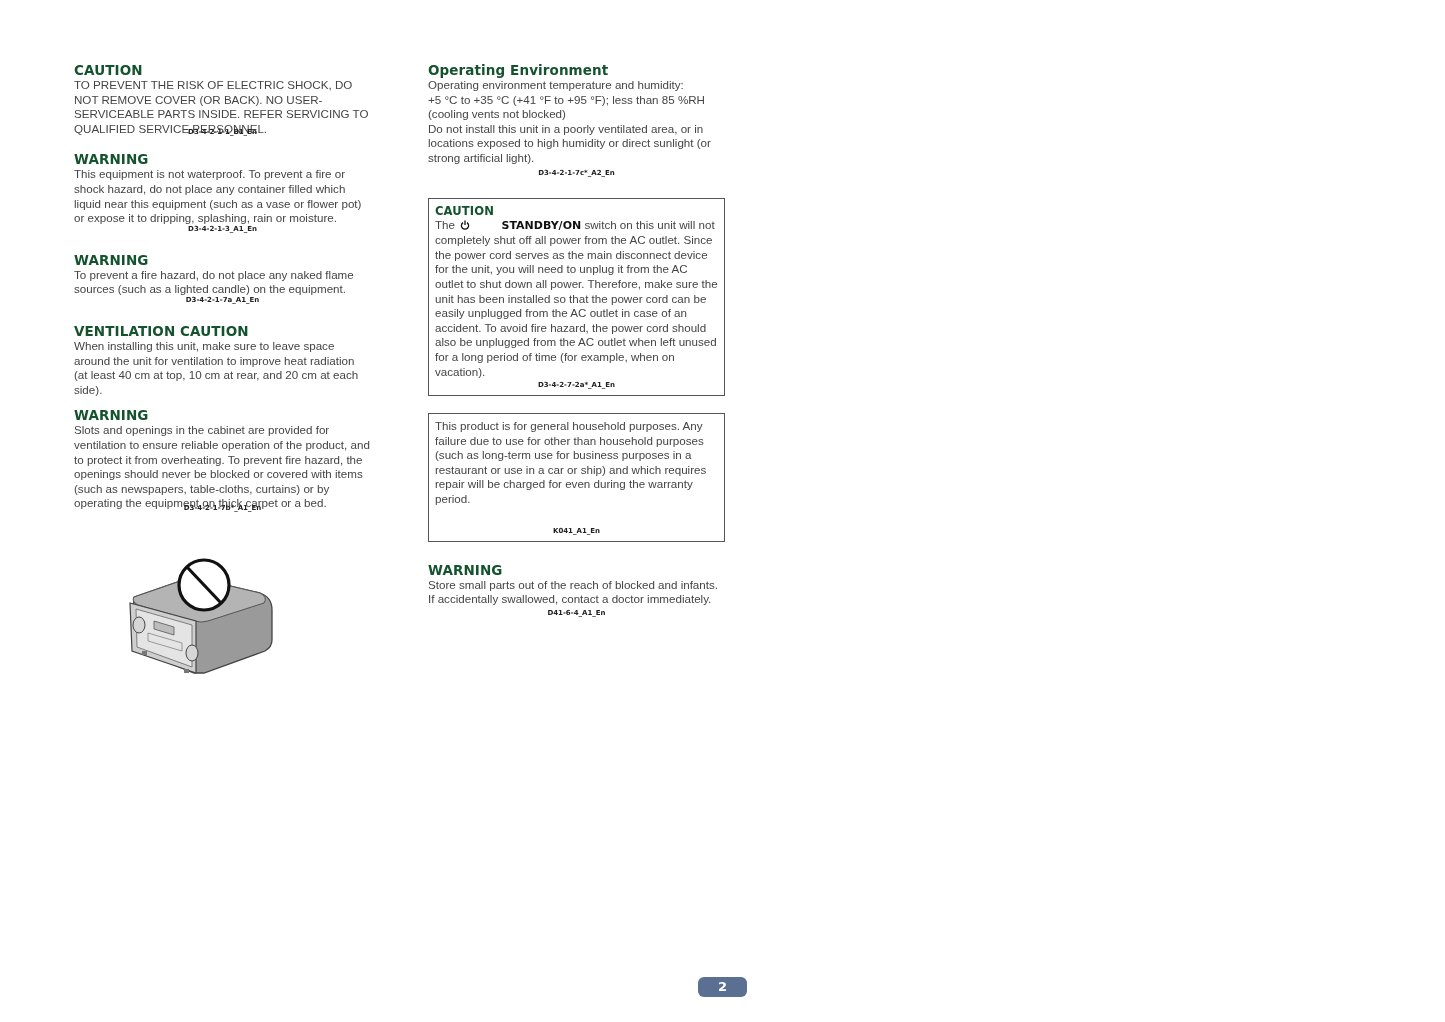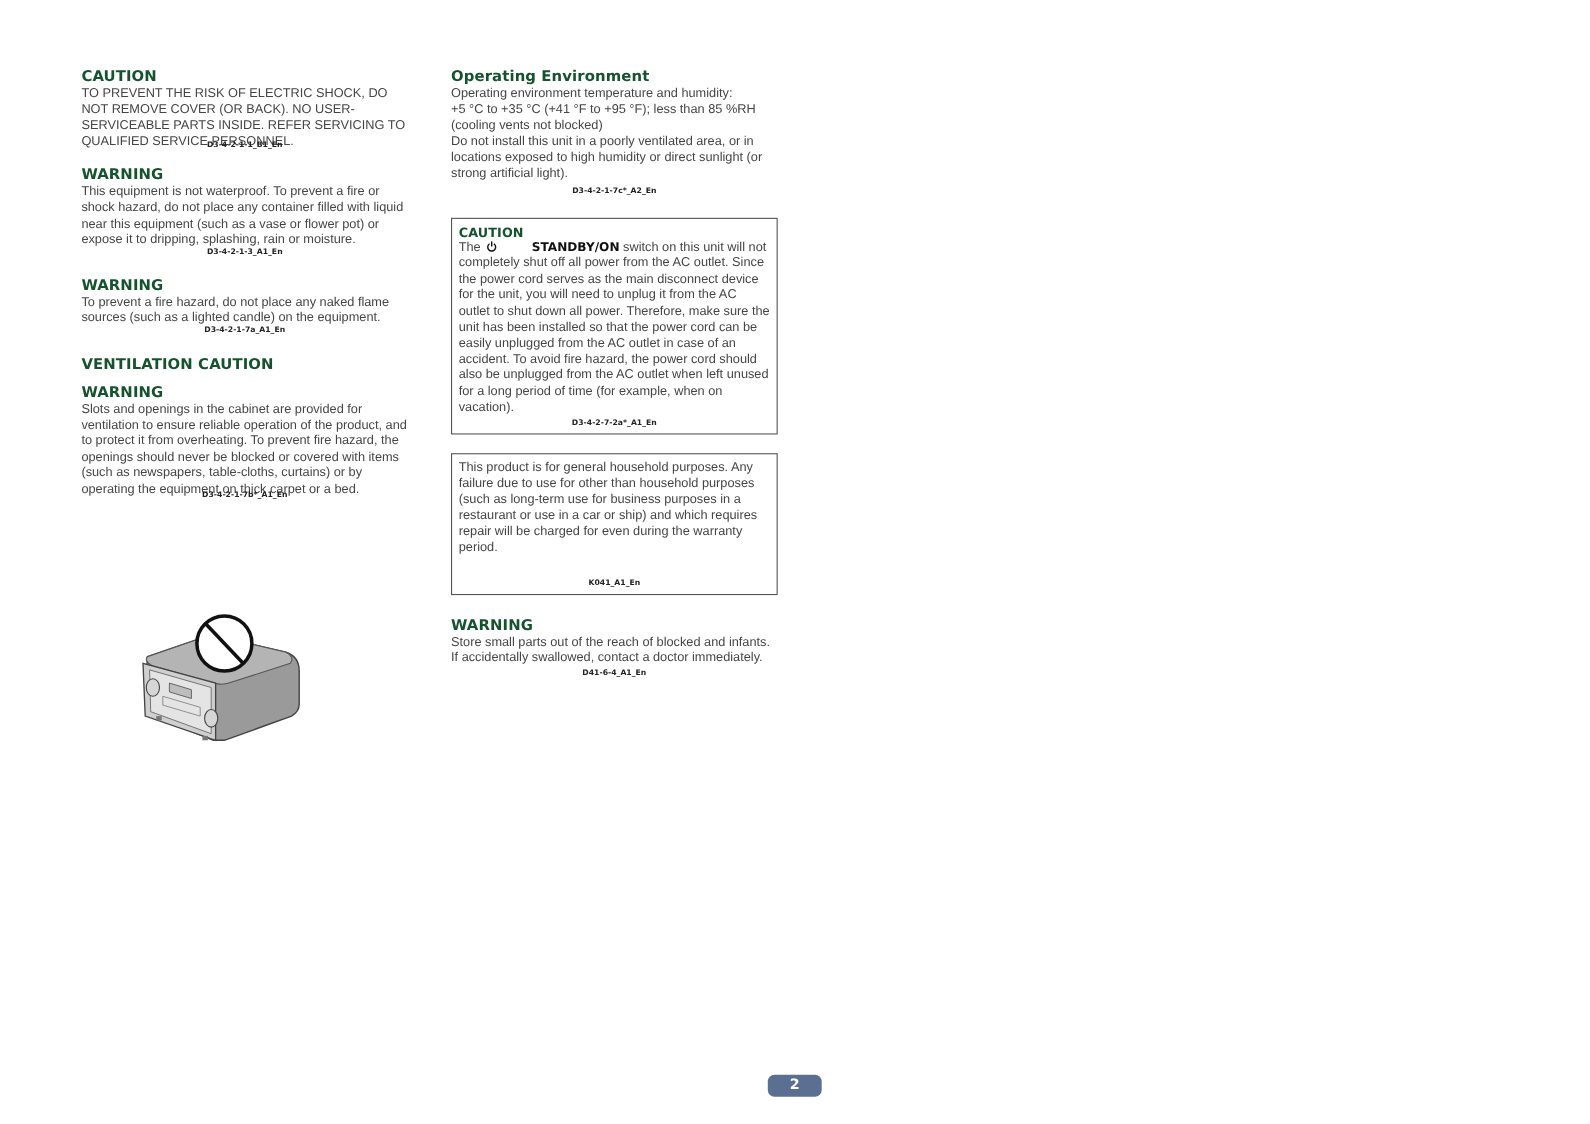--- a/index.html
+++ b/index.html
@@ -2,21 +2,21 @@
 <html><head>
 <meta charset="utf-8">
 <style>
   html, body { margin: 0; padding: 0; }
   body {
     width: 1445px; height: 1022px; background: #ffffff; position: relative;
     font-family: "Liberation Sans", sans-serif; color: #3a3a3a; overflow: hidden;
   }
   .col { position: absolute; top: 62px; width: 297px; }
   .col-left { left: 74px; }
-  .col-right { left: 410px; }
+  .col-right { left: 428px; }
   .section { margin: 0; }
   .heading {
     font-family: "DejaVu Sans", sans-serif; font-weight: bold; font-size: 13.5px;
     color: #14532d; line-height: 16px; margin: 0; letter-spacing: 0.1px;
   }
   .body-text {
     font-size: 11.6px; line-height: 14.6px; color: #444; margin: 0;
     font-weight: normal;
   }
   .code {
@@ -41,32 +41,33 @@
 
 <div class="col col-left">
   <div class="section" style="margin-bottom:14px;">
     <h2 class="heading">CAUTION</h2>
     <p class="body-text">TO PREVENT THE RISK OF ELECTRIC SHOCK, DO NOT REMOVE COVER (OR BACK). NO USER-SERVICEABLE PARTS INSIDE. REFER SERVICING TO QUALIFIED SERVICE PERSONNEL.</p>
     <div class="code" style="margin-top:-9px;">D3-4-2-1-1_B1_En</div>
   </div>
 
   <div class="section" style="margin-bottom:18px;">
     <h2 class="heading">WARNING</h2>
-    <p class="body-text">This equipment is not waterproof. To prevent a fire or shock hazard, do not place any container filled with liquid near this equipment (such as a vase or flower pot) or expose it to dripping, splashing, rain or moisture.</p>
+    <p class="body-text">This equipment is not waterproof. To prevent a fire or shock hazard, do not place any container filled which liquid near this equipment (such as a vase or flower pot) or expose it to dripping, splashing, rain or moisture.</p>
     <div class="code">D3-4-2-1-3_A1_En</div>
   </div>
 
   <div class="section" style="margin-bottom:18px;">
     <h2 class="heading">WARNING</h2>
     <p class="body-text">To prevent a fire hazard, do not place any naked flame sources (such as a lighted candle) on the equipment.</p>
     <div class="code">D3-4-2-1-7a_A1_En</div>
   </div>
 
   <div class="section" style="margin-bottom:10px;">
     <h2 class="heading">VENTILATION CAUTION</h2>
+    <p class="body-text">When installing this unit, make sure to leave space around the unit for ventilation to improve heat radiation (at least 40 cm at top, 10 cm at rear, and 20 cm at each side).</p>
   </div>
 
   <div class="section">
     <h2 class="heading">WARNING</h2>
     <p class="body-text">Slots and openings in the cabinet are provided for ventilation to ensure reliable operation of the product, and to protect it from overheating. To prevent fire hazard, the openings should never be blocked or covered with items (such as newspapers, table-cloths, curtains) or by operating the equipment on thick carpet or a bed.</p>
     <div class="code" style="margin-top:-8px;">D3-4-2-1-7b*_A1_En</div>
   </div>
 </div>
 
 <div class="illus">

